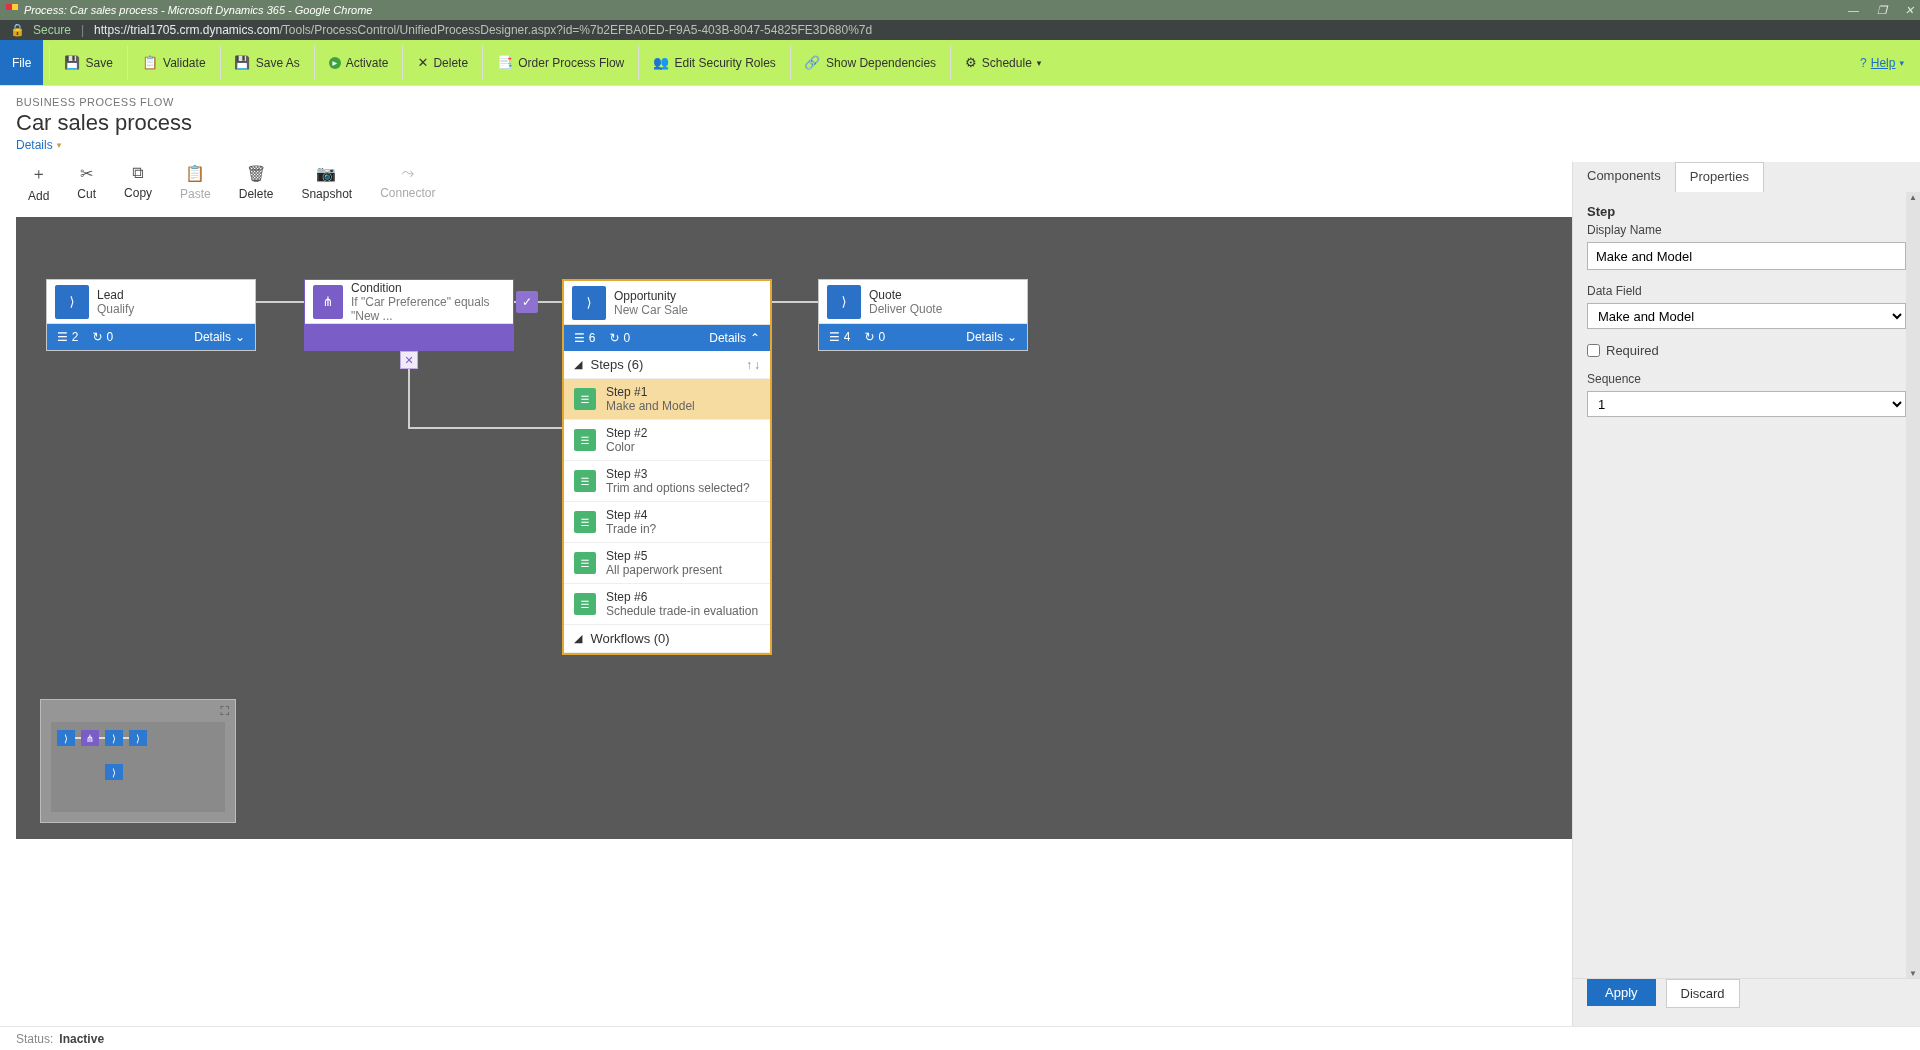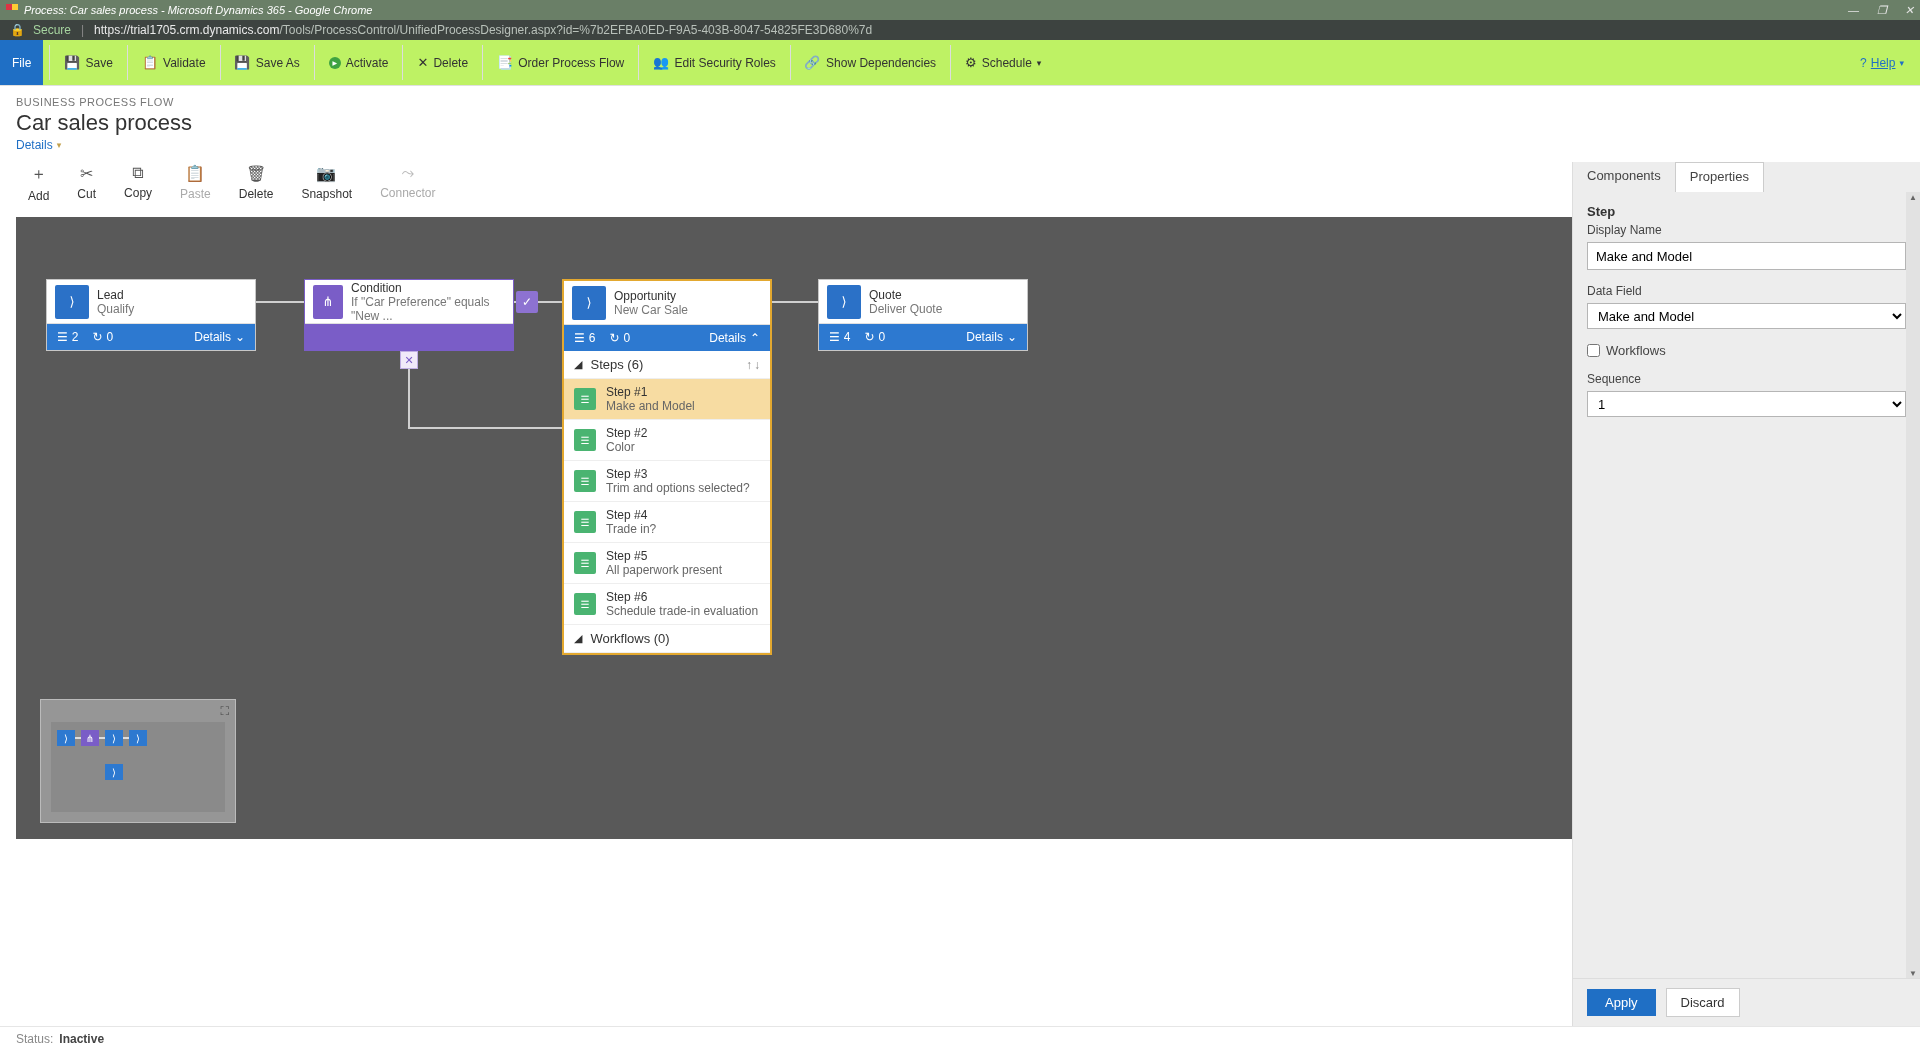--- a/index.html
+++ b/index.html
@@ -105,21 +105,21 @@
 .rtabs { display:flex; height:30px; background:#ededed; }
 .rtabs .tab { padding: 6px 14px; font-size:13px; color:#444; }
 .rtabs .tab.active { background:#fff; border-top:1px solid #ccc; border-right:1px solid #ccc; border-left:1px solid #ccc; }
 .rcontent { flex:1; background:#ededed; padding: 12px 14px; position:relative; overflow-y:auto; }
 .rcontent h4 { font-size:13px; font-weight:700; margin-bottom:4px; }
 .fld { margin-bottom: 14px; }
 .fld label { display:block; font-size:12px; color:#444; margin-bottom:5px; }
 .fld input[type=text] { width:100%; height:28px; border:1px solid #b5b5b5; padding:0 8px; font-size:13px; background:#fff; }
 .fld select { width:100%; height:26px; border:1px solid #b5b5b5; padding:0 6px; font-size:13px; background:#fff; }
 .fld .chk { display:flex; align-items:center; gap:6px; font-size:13px; color:#444; }
-.rfooter { height:48px; background:#ededed; border-top:1px solid #ddd; display:flex; align-items:center; padding:0 14px; gap:10px; }
+.rfooter { height:48px; background:#ededed; border-top:1px solid #ddd; display:flex; align-items:flex-start; padding:0 14px; gap:10px; }
 .rfooter .apply { background:#1f6fc5; color:#fff; border:none; padding:6px 18px; font-size:13px; }
 .rfooter .discard { background:#fff; color:#333; border:1px solid #ccc; padding:6px 14px; font-size:13px; }
 .vscroll { position:absolute; right:0; top:0; bottom:0; width:14px; background:#e2e2e2; }
 .vscroll .thumb-top { position:absolute; top:0; width:100%; height:10px; display:flex; align-items:center; justify-content:center; font-size:8px; color:#666; }
 .vscroll .thumb-bot { position:absolute; bottom:0; width:100%; height:10px; display:flex; align-items:center; justify-content:center; font-size:8px; color:#666; }
 
 
 .statusbar { position:absolute; left:0; right:0; bottom:0; height:24px; border-top:1px solid #e6e6e6; display:flex; align-items:center; padding:0 16px; font-size:12px; color:#444; }
 .statusbar .lab { color:#888; margin-right:6px; }
 </style>
@@ -413,21 +413,21 @@
     </div>
     <div class="fld">
       <label>Data Field</label>
       <select>
         <option>Make and Model</option>
       </select>
     </div>
     <div class="fld">
       <div class="chk">
         <input type="checkbox" style="">
-        <span>Workflows</span>
+        <span>Required</span>
       </div>
     </div>
     <div class="fld">
       <label>Sequence</label>
       <select>
         <option>1</option>
       </select>
     </div>
     <div class="vscroll">
       <div class="thumb-top">▲</div>

